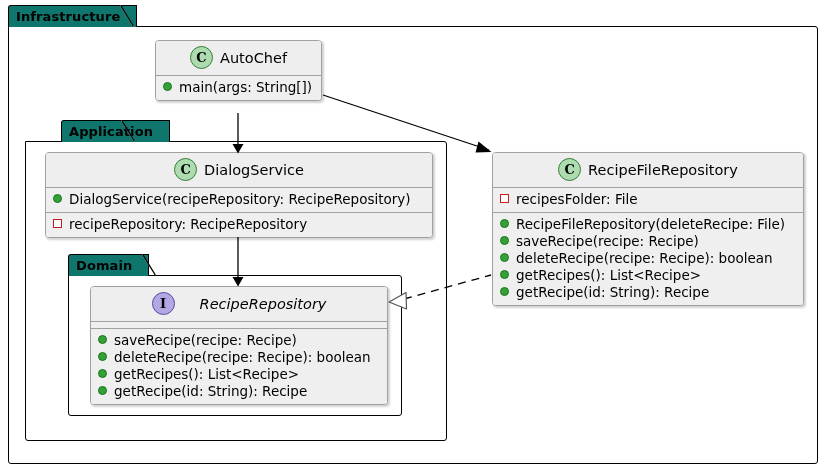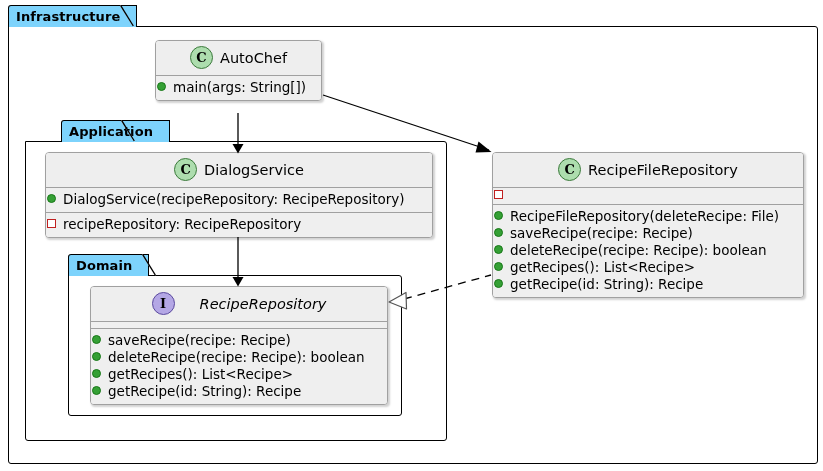--- a/index.html
+++ b/index.html
@@ -23,21 +23,21 @@
   .package {
     position: absolute;
     box-sizing: border-box;
   }
   .pkg-tab {
     position: absolute;
     top: 0;
     left: 0;
     height: 22px;
     box-sizing: border-box;
-    background: #7dd3fc;
+    background: #0f766e;
     border: 1.4px solid #000000;
     border-bottom: none;
     border-radius: 3px 0 0 0;
     padding: 0 16px 0 7px;
     display: flex;
     align-items: center;
     font-weight: bold;
     font-size: 13px;
     color: #000000;
     letter-spacing: 0.1px;
@@ -82,21 +82,21 @@
     padding: 5px 8px 6px 8px;
     font-size: 14.5px;
     color: #000000;
   }
   .uml-title.italic {
     font-style: italic;
     margin-left: 18px;
   }
   .compartment {
     background: #efefef;
-    padding: 3px 6px 4px 0;
+    padding: 3px 6px 4px 6px;
     border-bottom: 1px solid #a0a0a0;
   }
   .compartment:last-child {
     border-bottom: none;
   }
   .compartment.empty {
     padding: 0;
     height: 6px;
   }
   .member {
@@ -283,20 +283,21 @@
   </div>
 
   <div class="uml-class" style="left:492px; top:152px; width:312px;">
     <div class="uml-header">
       <span class="stereo-icon klass">C</span>
       <span class="uml-title">RecipeFileRepository</span>
     </div>
     <div class="compartment">
       <div class="member">
         <span class="vis private"></span>
+        <span>recipesFolder: File</span>
       </div>
     </div>
     <div class="compartment">
       <div class="member">
         <span class="vis public"></span>
         <span>RecipeFileRepository(deleteRecipe: File)</span>
       </div>
       <div class="member">
         <span class="vis public"></span>
         <span>saveRecipe(recipe: Recipe)</span>

